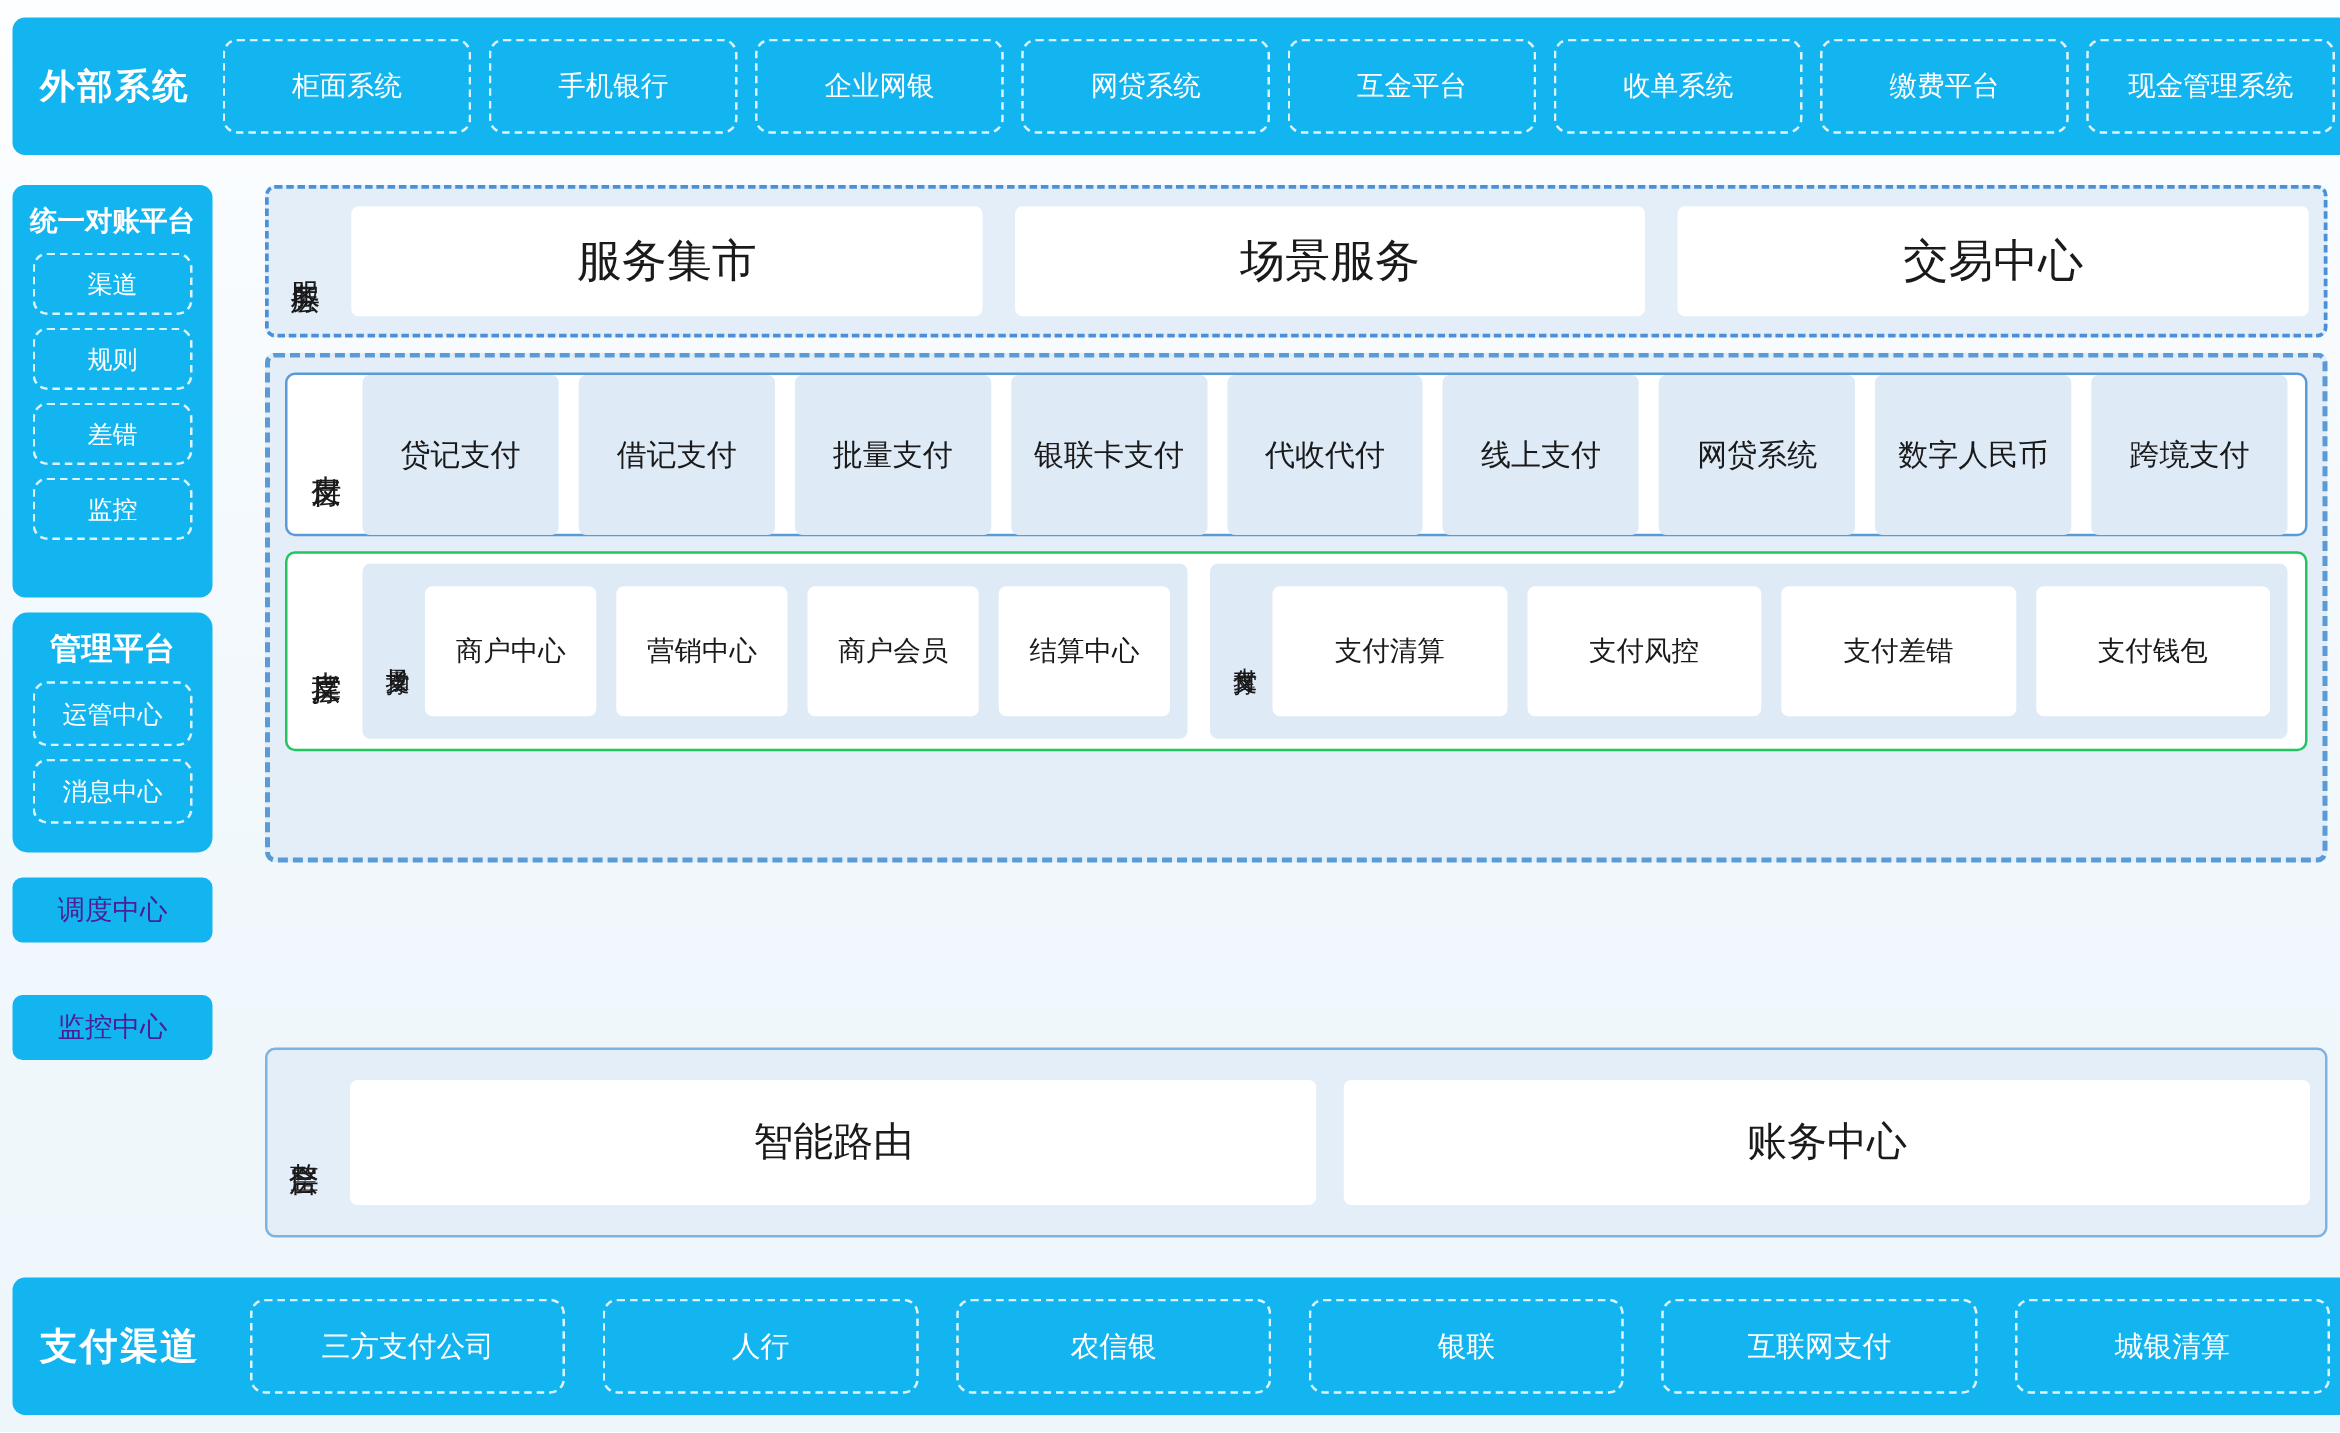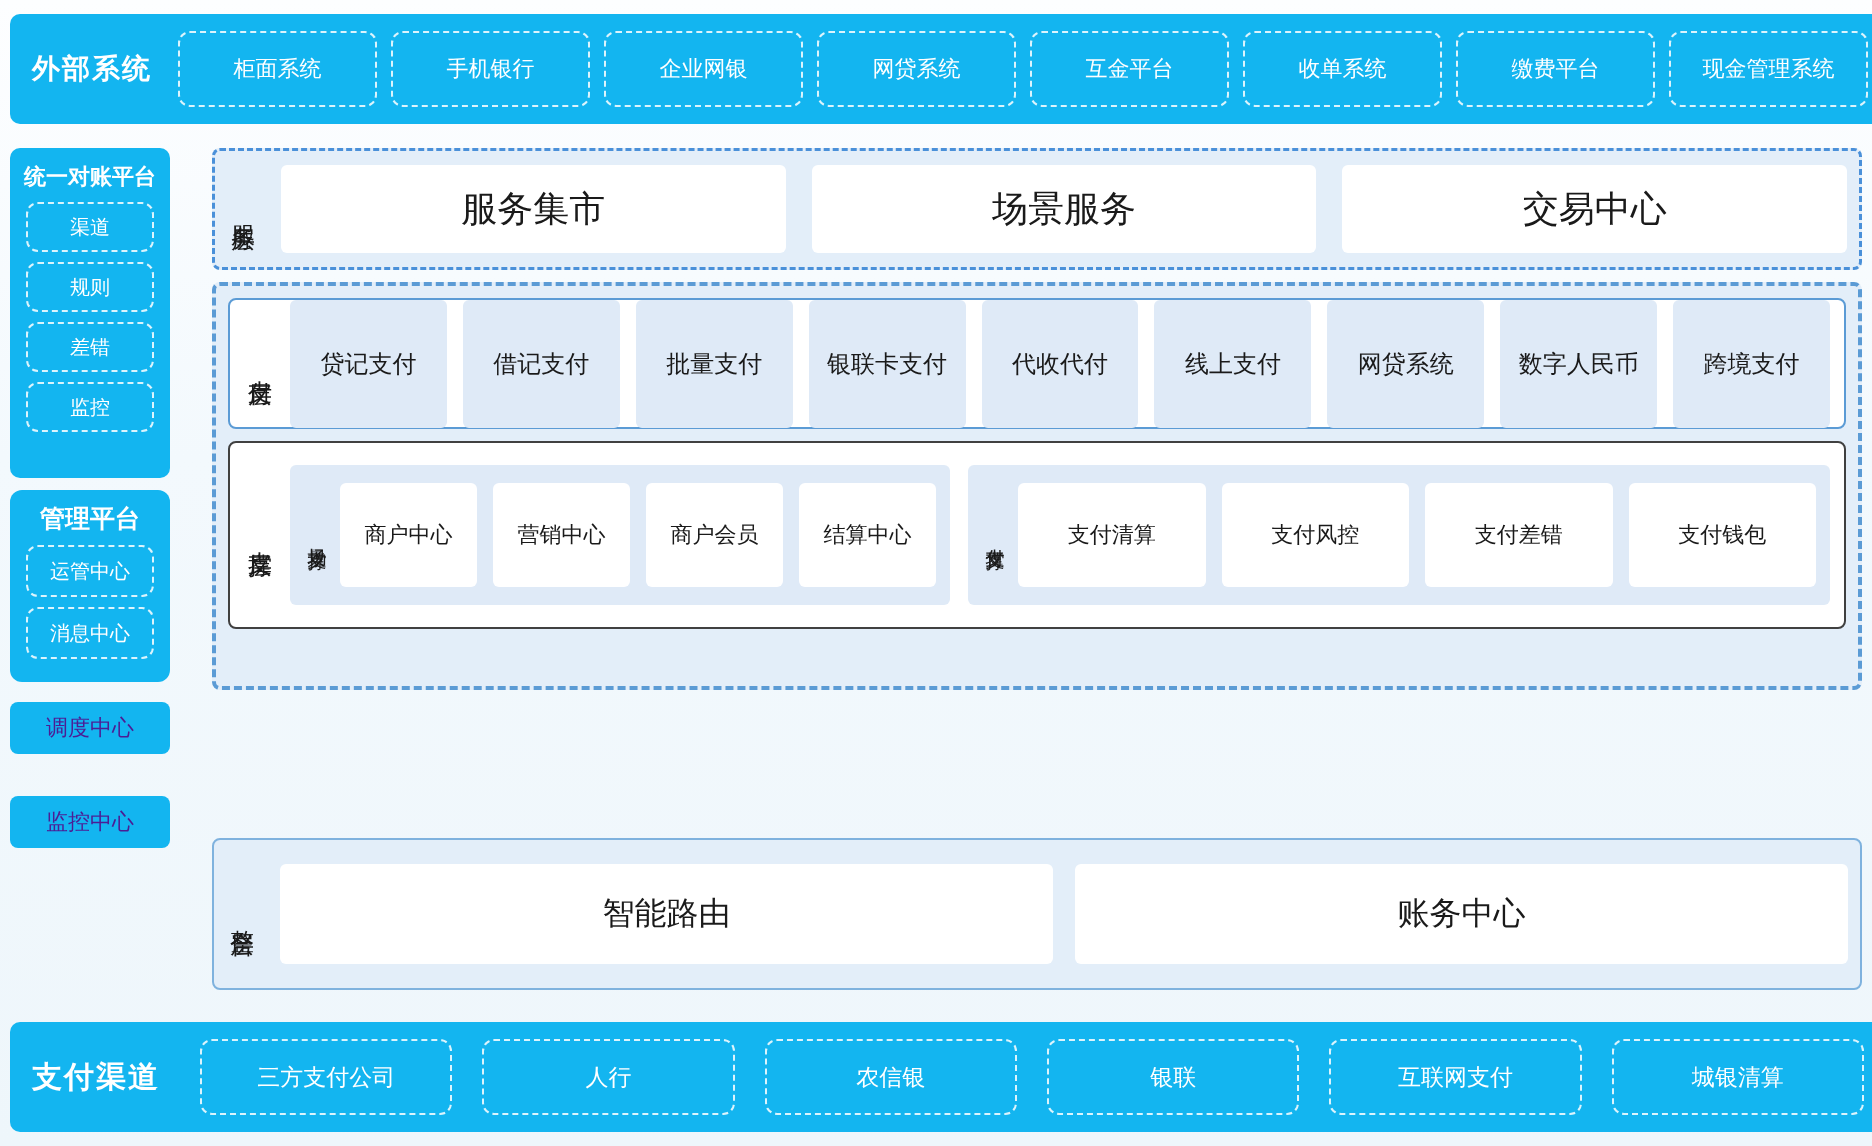--- a/index.html
+++ b/index.html
@@ -125,21 +125,21 @@
   }
   #pay-cards{display:flex;flex:1;gap:16px;margin-left:14px;}
   #pay-cards .paycell{
     flex:1;height:128px;background:#dfeaf7;border-radius:6px;
     display:flex;align-items:center;justify-content:center;
     font-size:24px;color:#1a1a1a;white-space:nowrap;
   }
 
   
   #sup-panel{
-    margin-top:12px;height:188px;background:#ffffff;border:2px solid #404040;border-radius:8px;
+    margin-top:12px;height:160px;background:#ffffff;border:2px solid #22c55e;border-radius:8px;
     box-sizing:border-box;display:flex;align-items:center;padding:0 14px;
   }
   #sup-groups{display:flex;flex:1;gap:18px;margin-left:14px;}
   .supgroup{
     background:#dfeaf7;border-radius:6px;height:140px;
     display:flex;align-items:center;padding:0 14px;box-sizing:border-box;
   }
   .supgroup .glabel{
     writing-mode:vertical-rl;text-orientation:upright;
     font-size:19px;color:#1a1a1a;letter-spacing:1px;white-space:nowrap;

